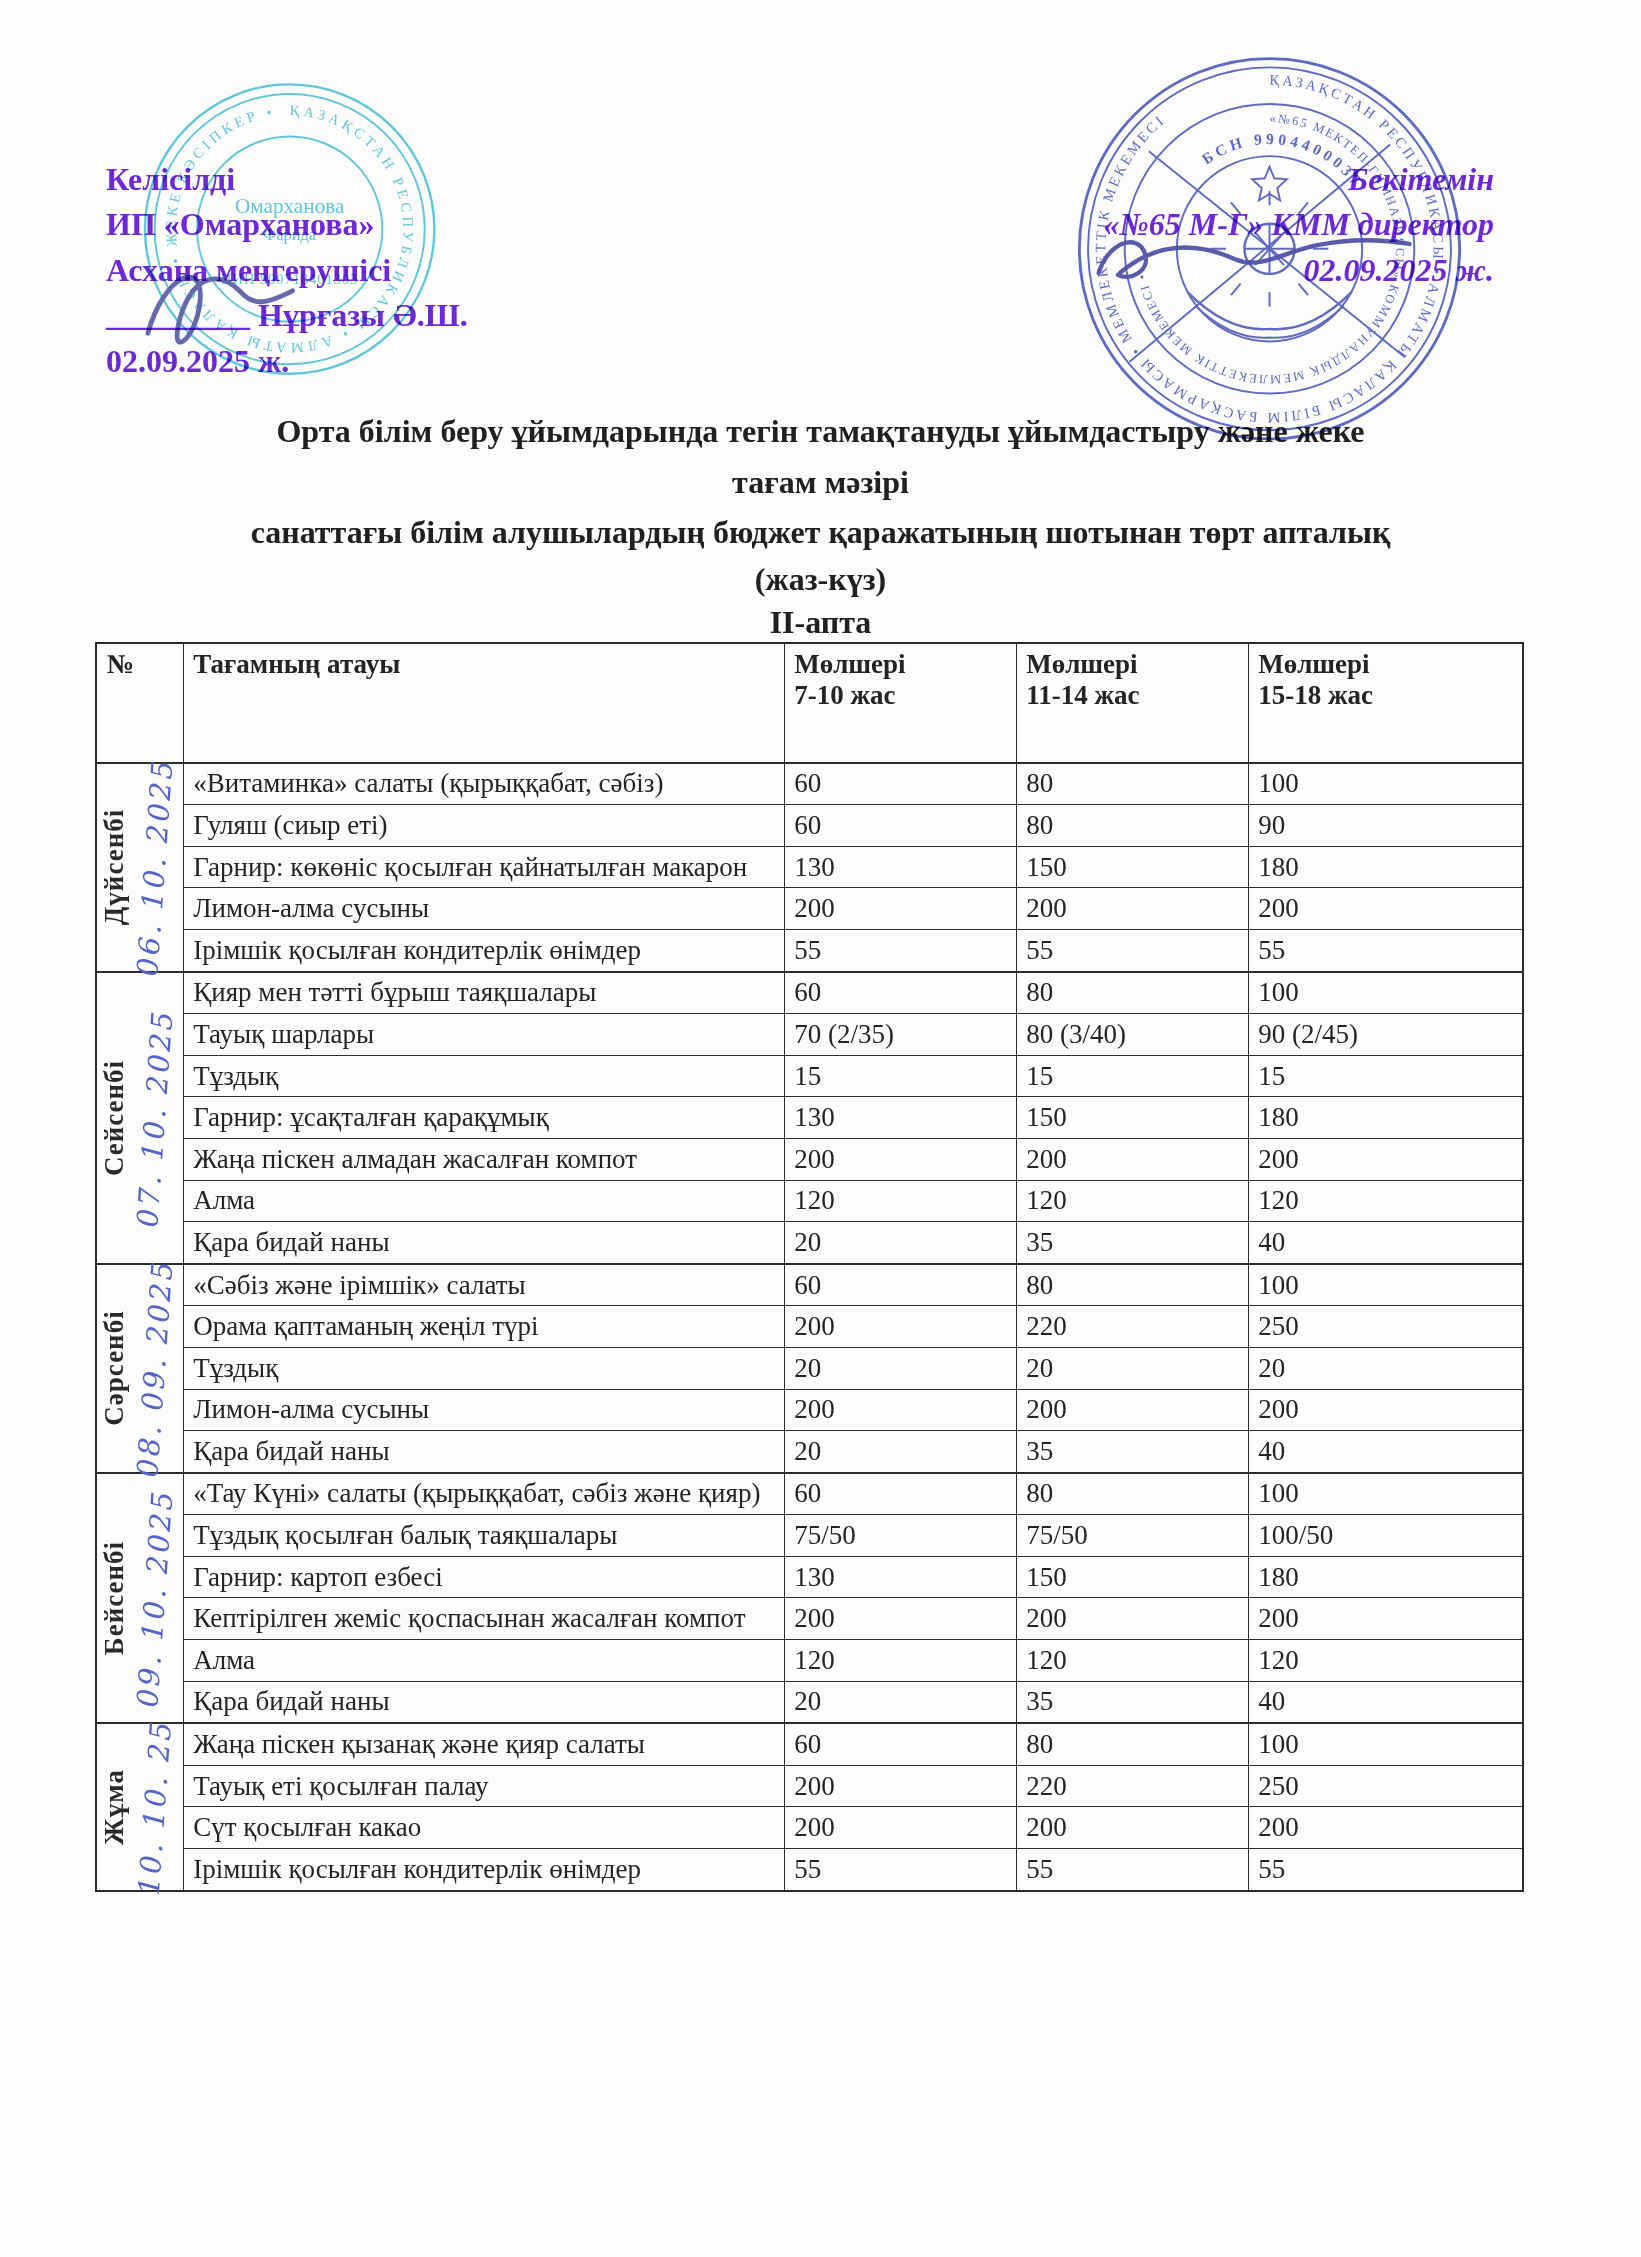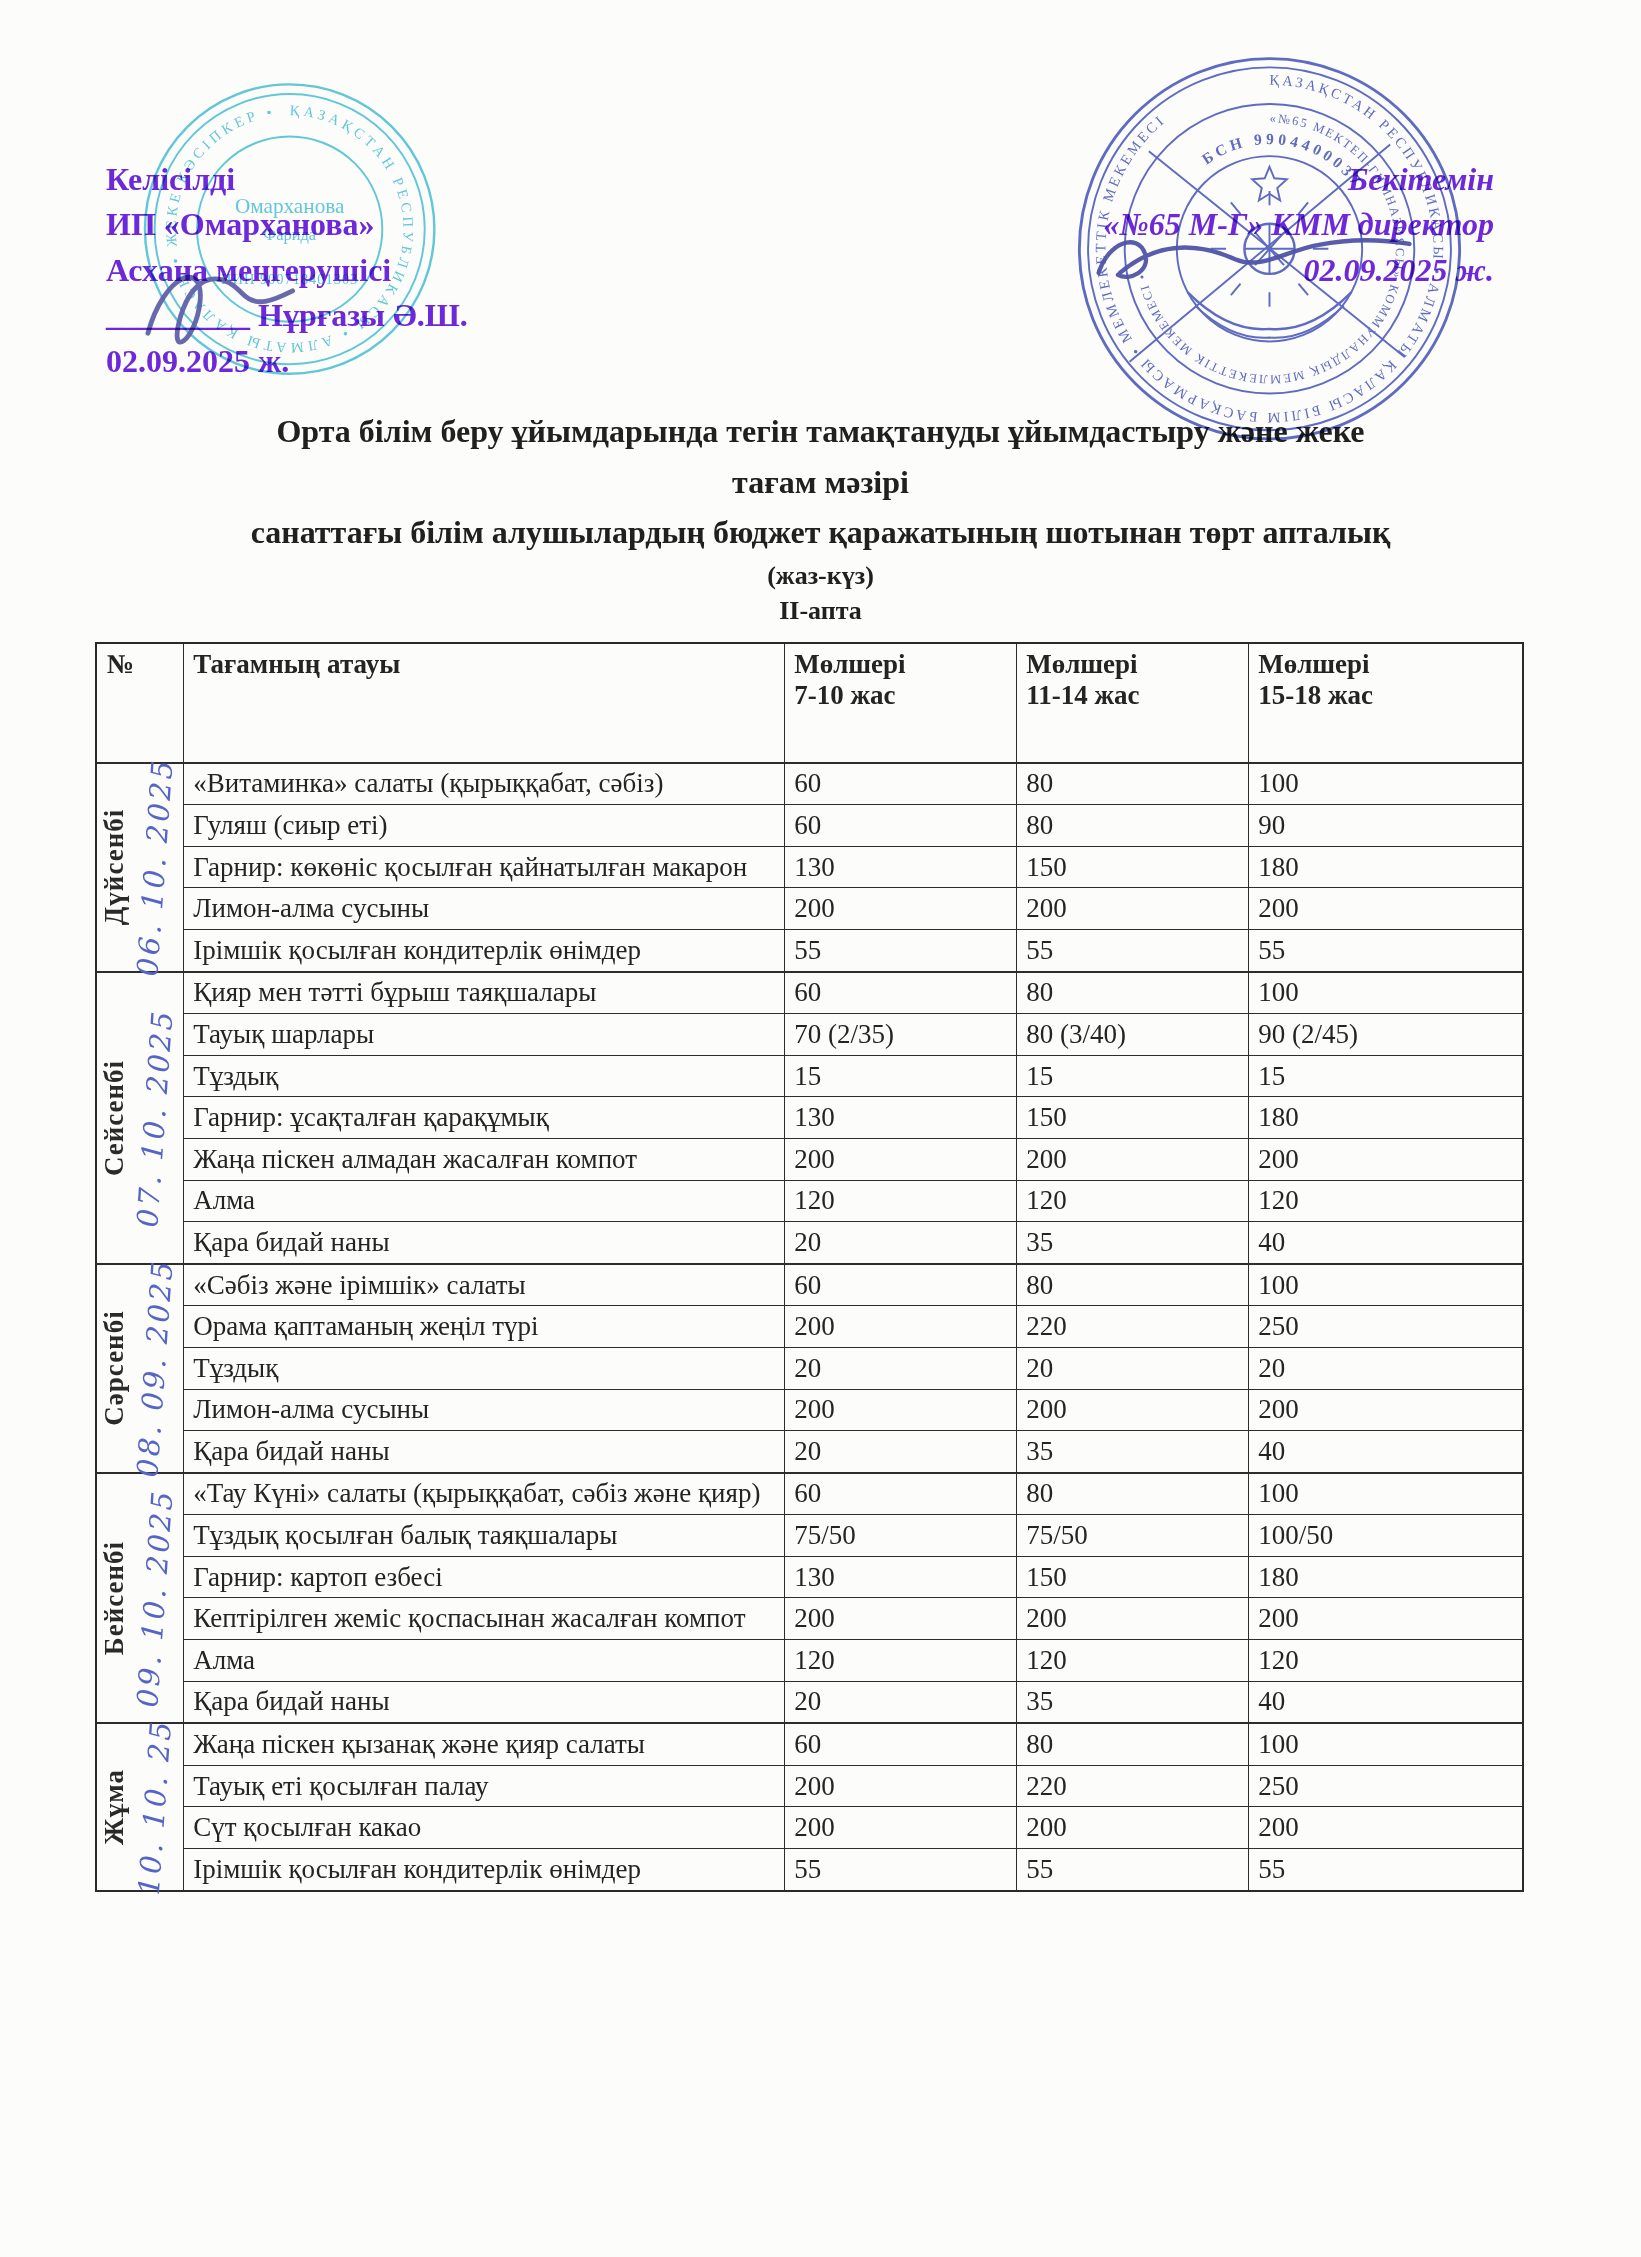--- a/index.html
+++ b/index.html
@@ -20,21 +20,21 @@
   }
   .approval-left{left:106px;top:157px;text-align:left;}
   .approval-right{right:147px;top:157px;text-align:right;font-style:italic;}
   .sig-underscore{letter-spacing:0;}
   
   .title-block{
     position:absolute;left:0;top:406px;width:100%;
     text-align:center;font-weight:bold;color:#202020;
     font-size:32px;line-height:1.58;z-index:2;
   }
-  .subtitle{font-size:26px;line-height:1.35;}
+  .subtitle{font-size:32px;line-height:1.35;}
   
   table.menu{
     position:absolute;left:95px;top:642px;
     width:1426px;border-collapse:collapse;table-layout:fixed;
     font-size:27px;color:#242424;z-index:2;
     background:transparent;
   }
   table.menu th, table.menu td{
     border:1.9px solid #2d2d2d;
     padding:4.8px 9.7px;vertical-align:top;text-align:left;

